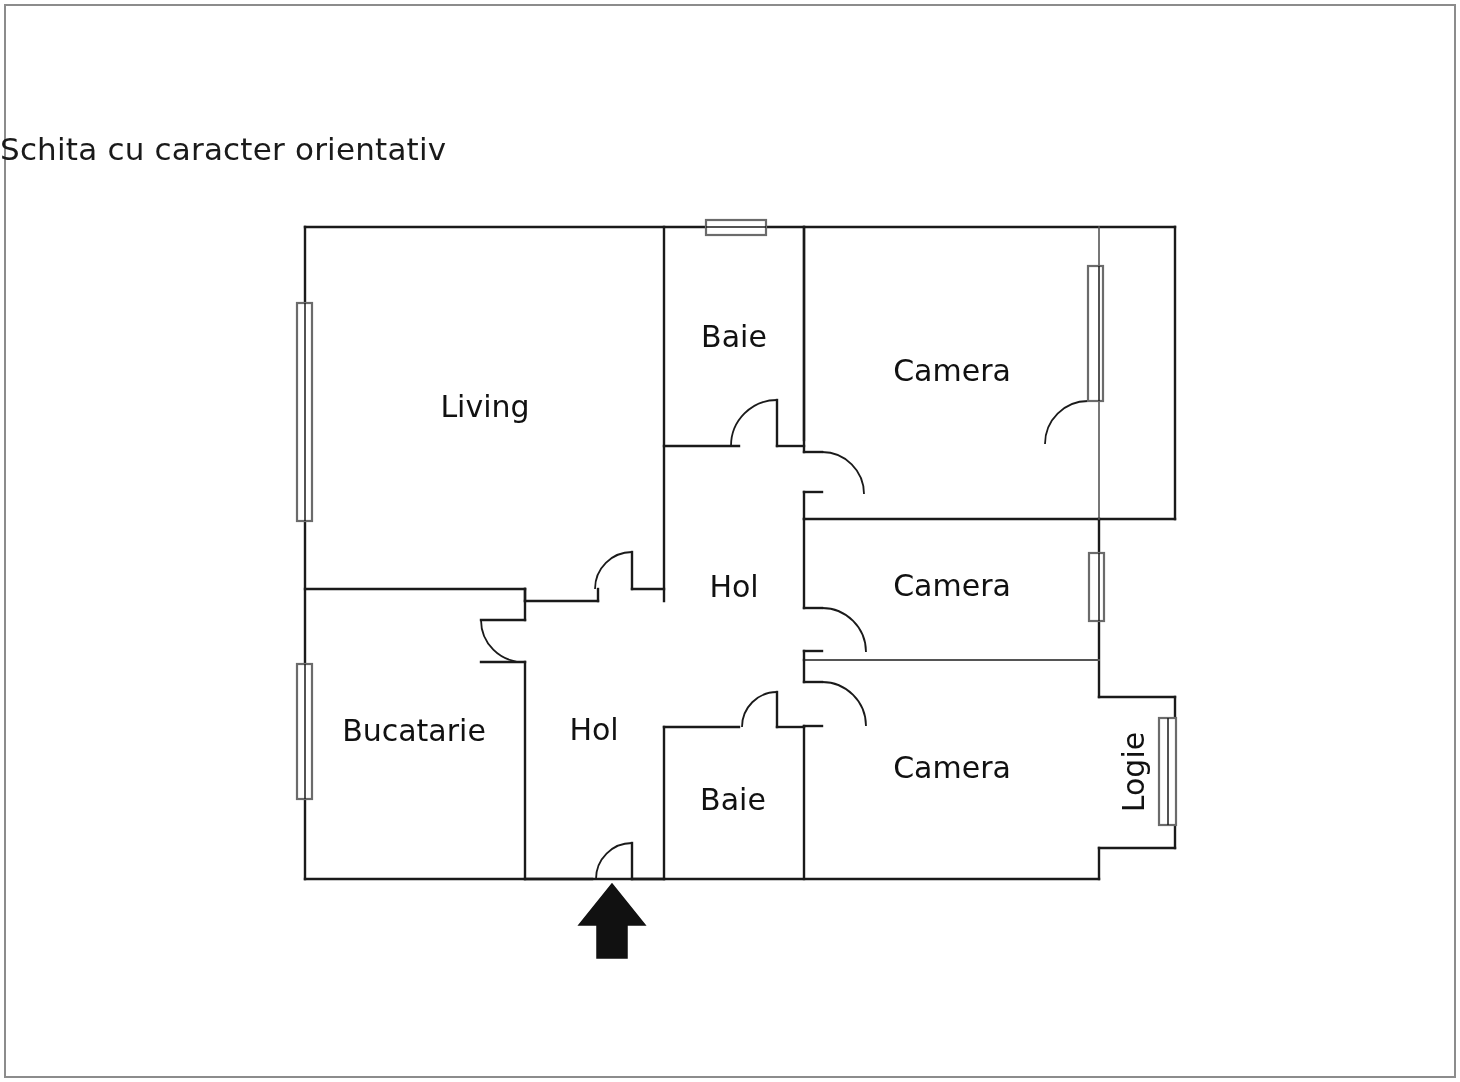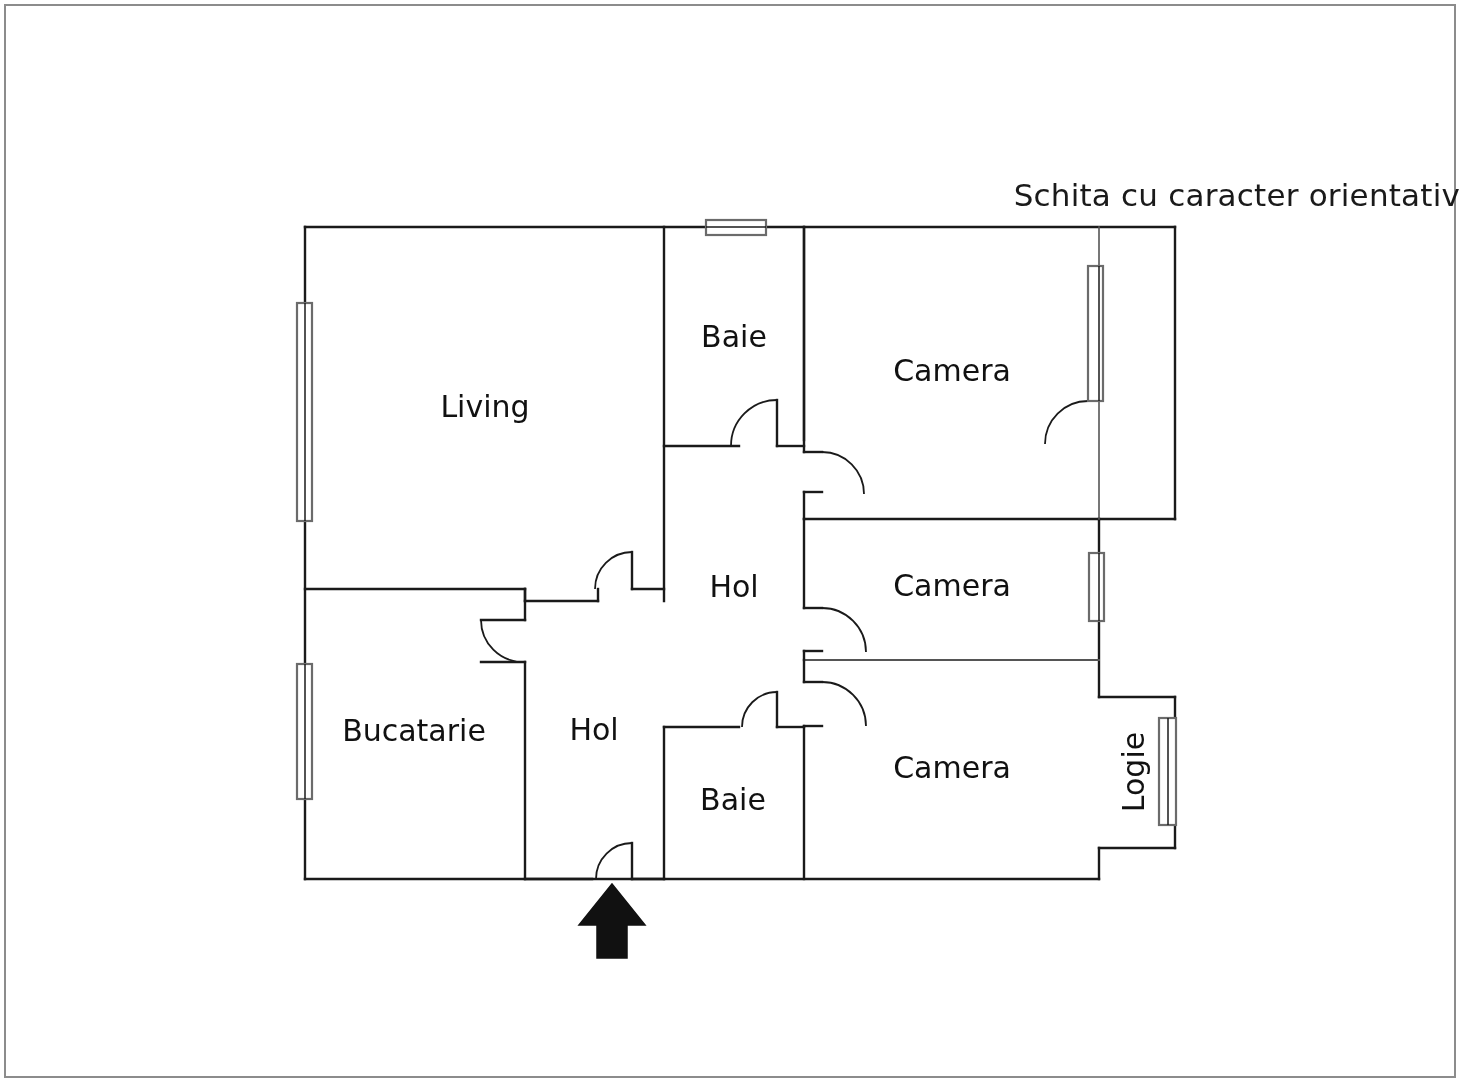--- a/index.html
+++ b/index.html
@@ -30,26 +30,25 @@
     height: 1074px;
     border: 2px solid #8c8c8c;
     box-sizing: border-box;
     pointer-events: none;
   }
   #plan-title {
     position: absolute;
     left: 0;
     top: 131px;
     width: 1460px;
-    text-align: right;
+    text-align: left;
     font-size: 31px;
     color: #1a1a1a;
     letter-spacing: 0.2px;
     white-space: nowrap;
-    margin-top: 46px;
   }
   #plan-svg {
     position: absolute;
     left: 0;
     top: 0;
   }
   .room-label {
     font-family: "DejaVu Sans", "Liberation Sans", sans-serif;
     font-size: 30px;
     fill: #111111;

